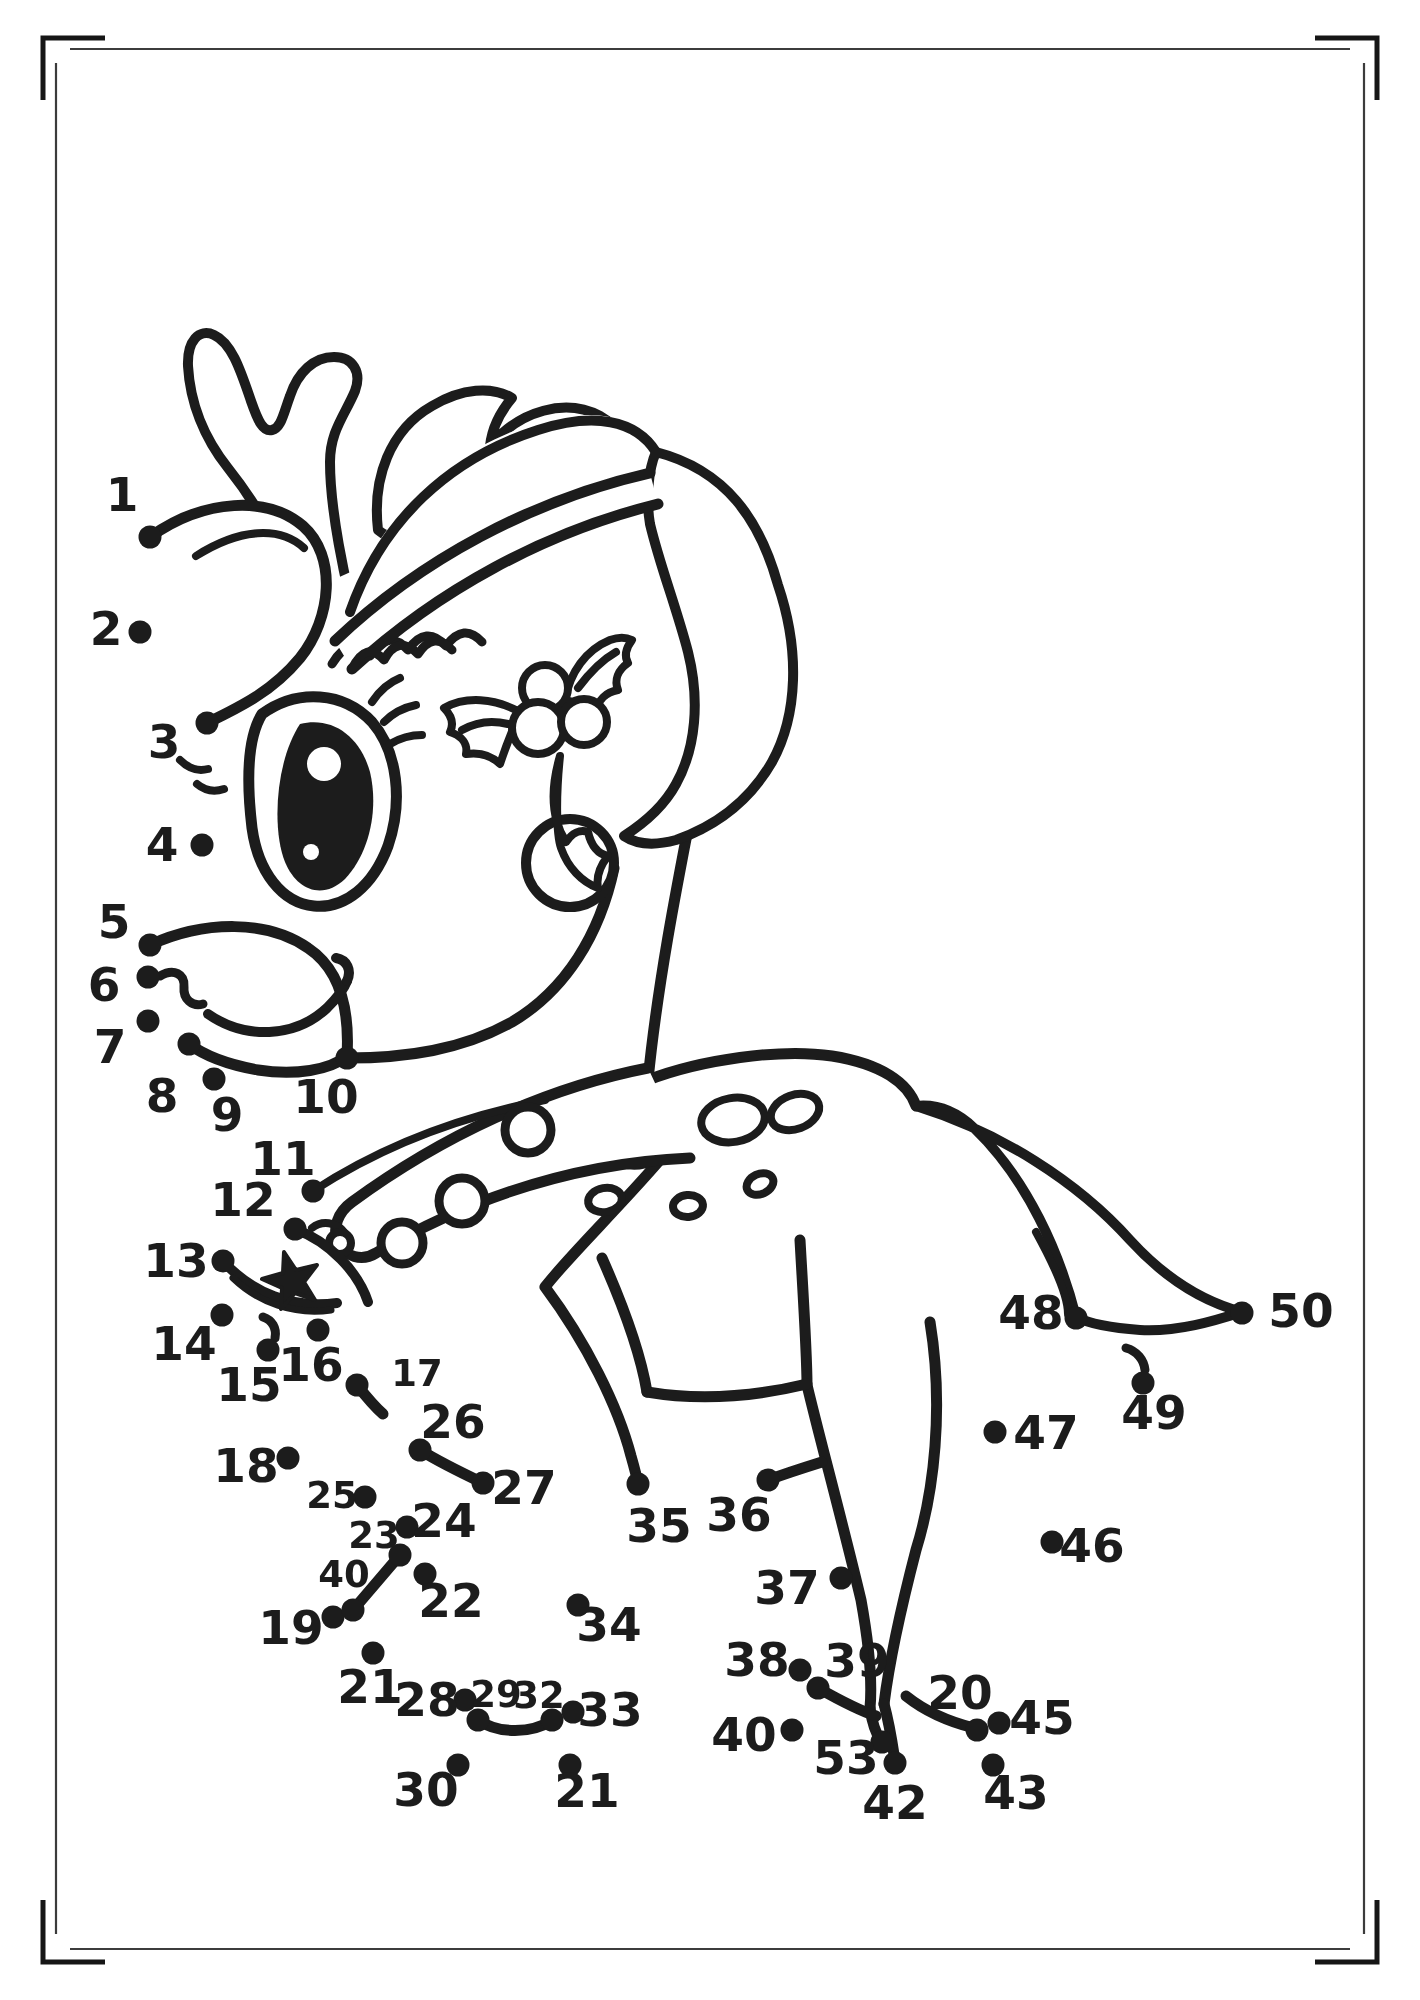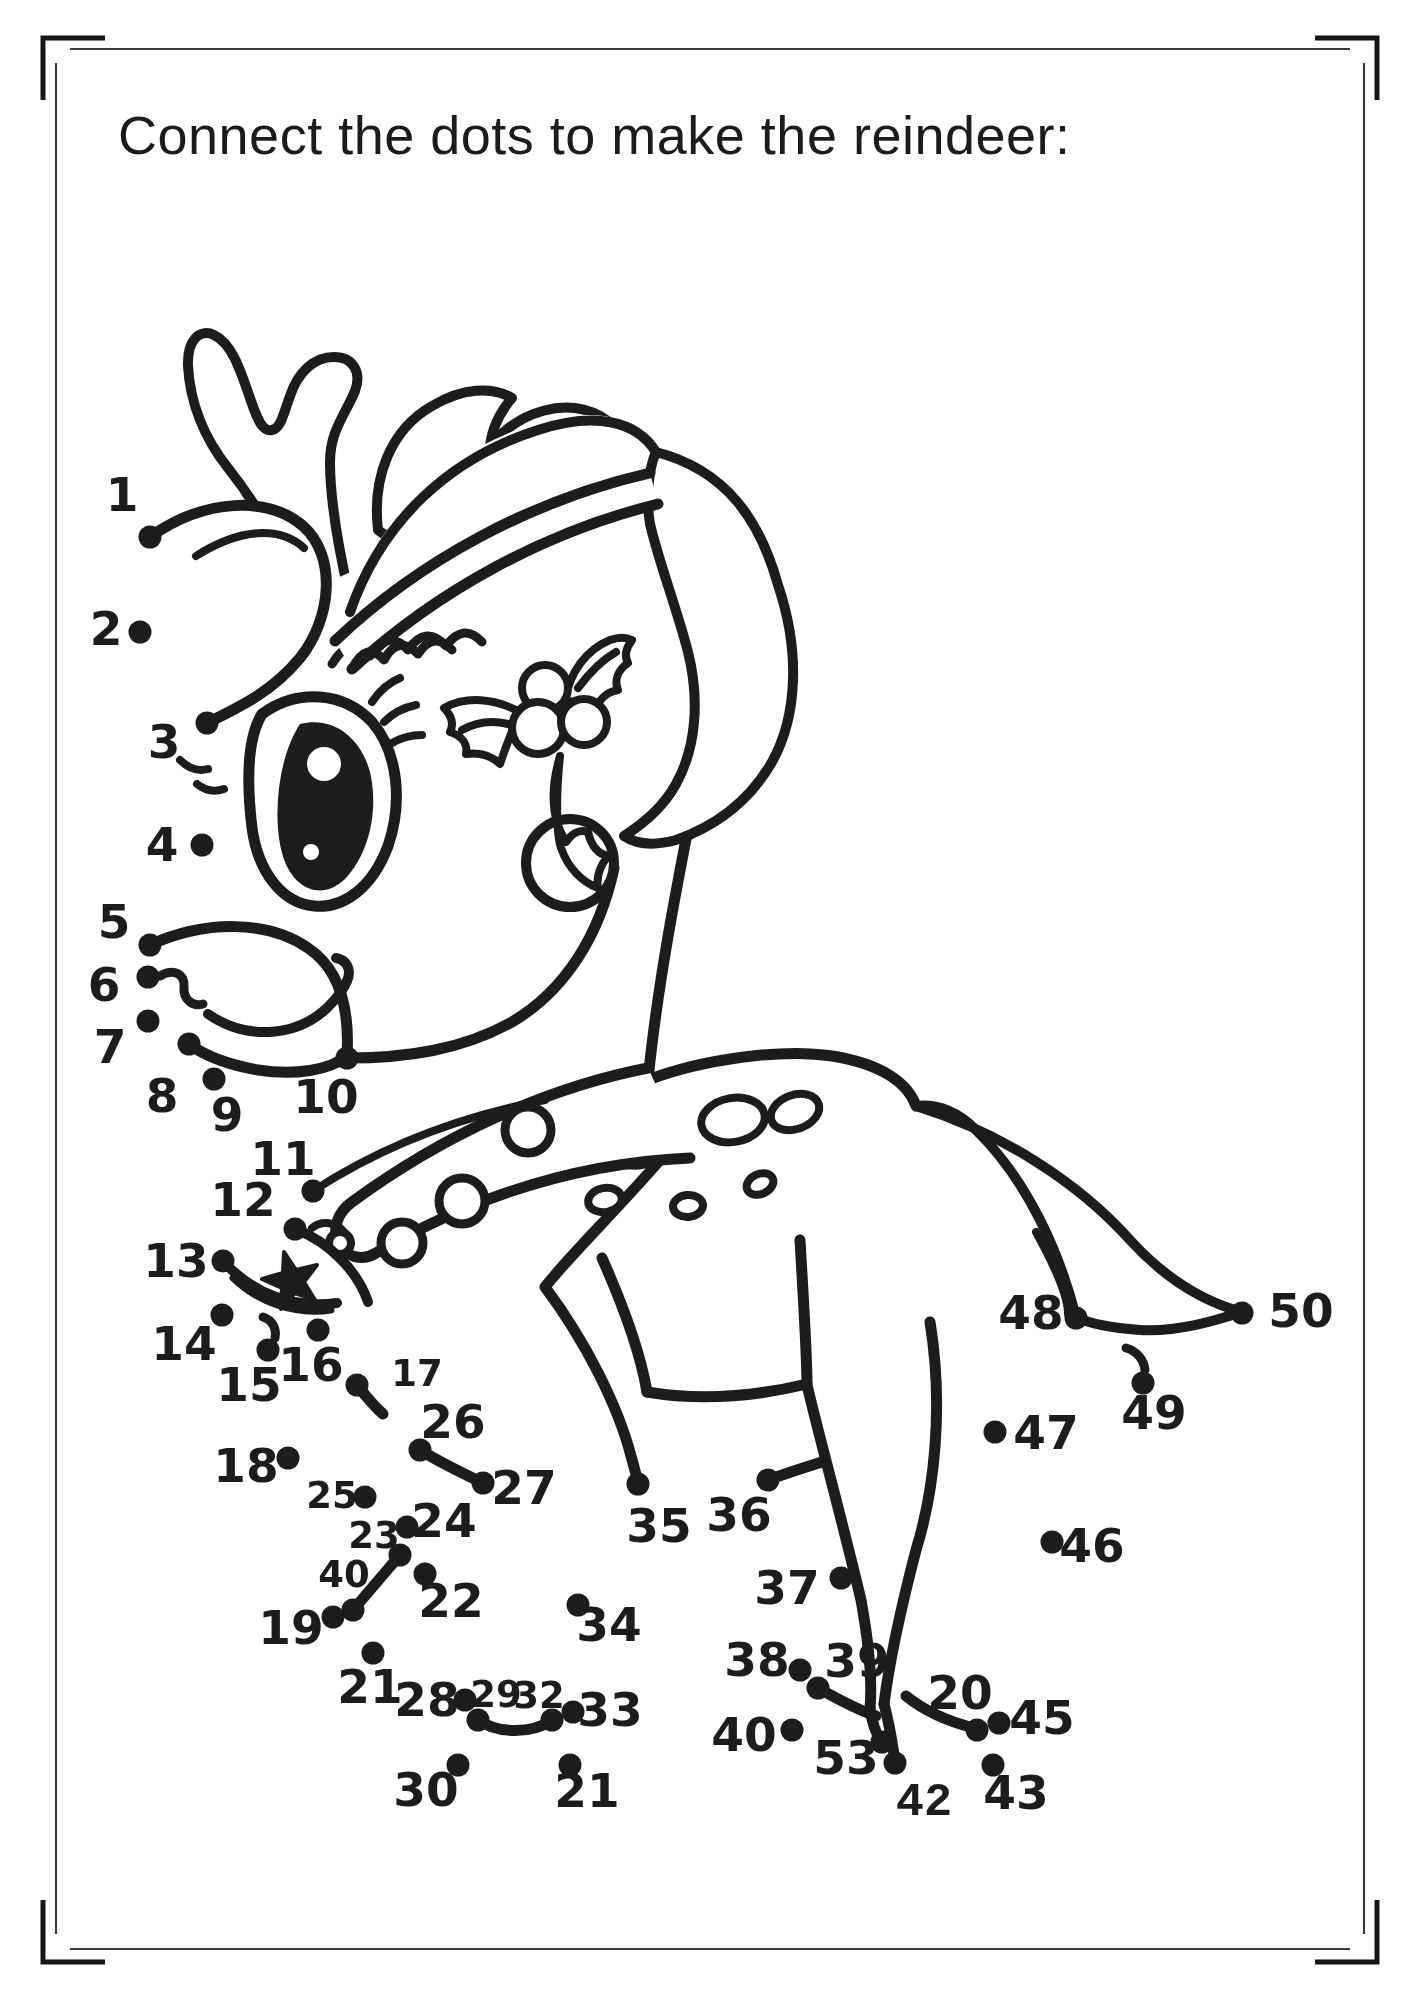--- a/index.html
+++ b/index.html
@@ -39,21 +39,20 @@
     line-height:1;
     white-space:nowrap;
   }
   .dot-label.small{font-size:37px;}
 </style>
 </head>
 <body>
 
 <div class="page">
 
-  <div class="title">Connect the dots to make the reindeer:</div>
 
   <svg class="art" viewBox="0 0 1420 2000">
     <g stroke="#3c3c3c" stroke-width="2.2" fill="none">
       <path d="M70,49 H1350"></path>
       <path d="M56,63 V1934"></path>
       <path d="M1364,63 V1934"></path>
       <path d="M70,1949 H1350"></path>
     </g>
     <g stroke="#161616" stroke-width="5" fill="none">
       <path d="M43,100 V38 H105"></path>
@@ -248,21 +247,21 @@
       <div class="dot-label" style="left: 787px; top: 1589px;">37</div>
       <div class="dot" style="left: 800px; top: 1670px;"></div>
       <div class="dot-label" style="left: 757px; top: 1661px;">38</div>
       <div class="dot" style="left: 818px; top: 1688px;"></div>
       <div class="dot-label" style="left: 857px; top: 1662px;">39</div>
       <div class="dot" style="left: 792px; top: 1730px;"></div>
       <div class="dot-label" style="left: 744px; top: 1736px;">40</div>
       <div class="dot" style="left: 882px; top: 1742px;"></div>
       <div class="dot-label" style="left: 846px; top: 1759px;">53</div>
       <div class="dot" style="left: 895px; top: 1763px;"></div>
-      <div class="dot-label" style="left: 924px; top: 1804px; font-family: Liberation Mono, monospace;">42</div>
+      <div class="dot-label" style="left: 895px; top: 1804px;">42</div>
       <div class="dot" style="left: 993px; top: 1765px;"></div>
       <div class="dot-label" style="left: 1016px; top: 1794px;">43</div>
       <div class="dot" style="left: 977px; top: 1730px;"></div>
       <div class="dot-label" style="left: 960px; top: 1694px;">20</div>
       <div class="dot" style="left: 999px; top: 1723px;"></div>
       <div class="dot-label" style="left: 1042px; top: 1719px;">45</div>
       <div class="dot" style="left: 1052px; top: 1542px;"></div>
       <div class="dot-label" style="left: 1092px; top: 1547px;">46</div>
       <div class="dot" style="left: 995px; top: 1432px;"></div>
       <div class="dot-label" style="left: 1046px; top: 1434px;">47</div>

